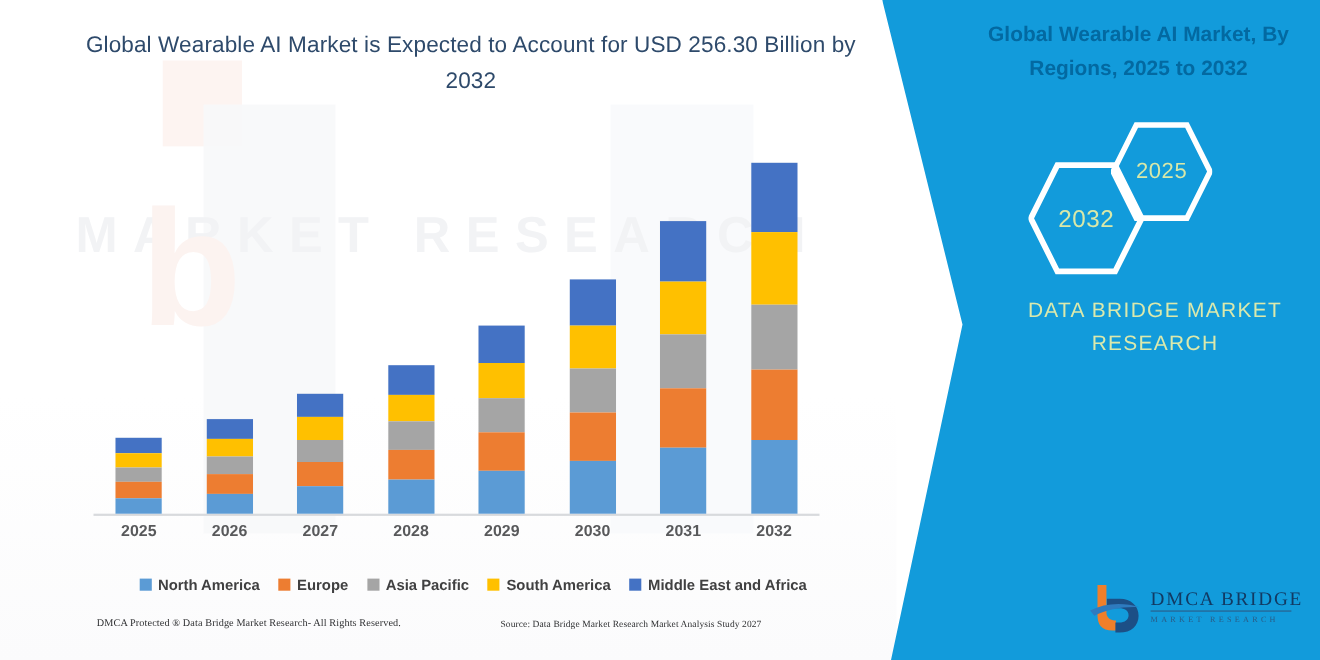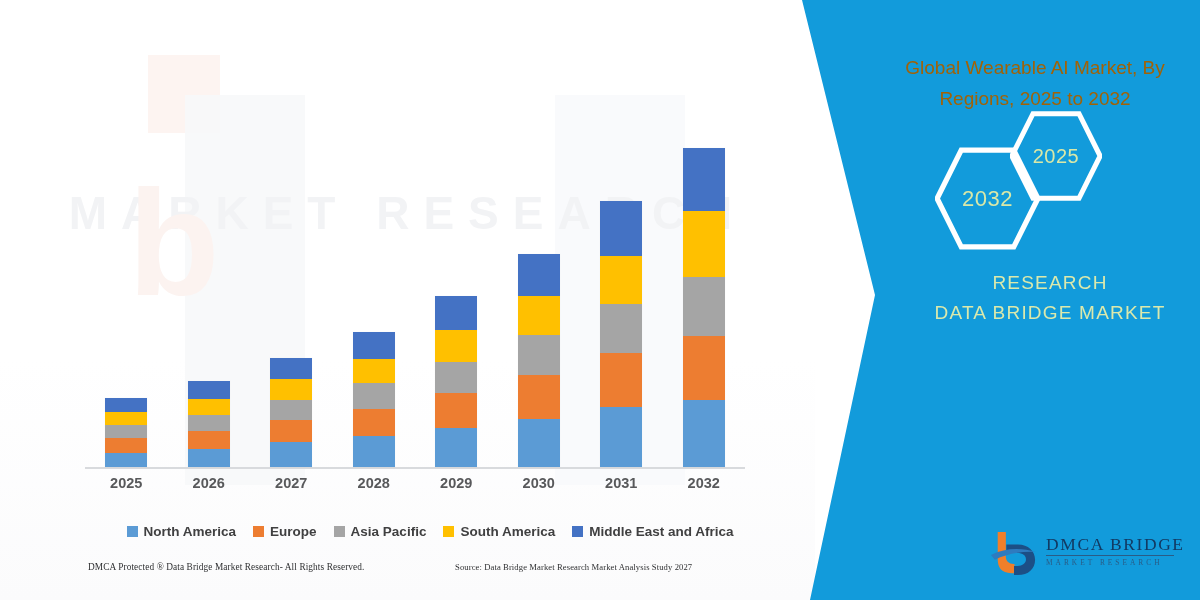--- a/index.html
+++ b/index.html
@@ -100,22 +100,22 @@
   }
 
   
   .right-panel{
     position:absolute; left:780px; top:0; width:420px; height:600px;
     background:#129bdb;
     clip-path:polygon(22px 0, 420px 0, 420px 600px, 30px 600px, 95px 295px);
   }
   .rp-title{
     position:absolute; left:880px; top:16px; width:310px;
-    text-align:center; color:#a16207; font-size:19px;
-    line-height:31px; font-weight:400;margin-top:36px;
+    text-align:center; color:#0369a1; font-size:19px;
+    line-height:31px; font-weight:700;
   }
 
   .hexwrap{ position:absolute; left:915px; top:110px; width:220px; height:145px; }
   .hex{
     position:absolute; display:flex; align-items:center; justify-content:center;
     color:#d9e8a8; font-size:22px; letter-spacing:.5px;
   }
   .hex svg{ position:absolute; inset:0; }
   .hex span{ position:relative; z-index:2; }
   .hex-2032{ left:20px; top:36px; width:105px; height:105px; }
@@ -146,20 +146,21 @@
 
     <div class="pink-block"></div>
     <div class="grey-wash"></div>
     <div class="grey-wash2"></div>
 
     <div class="watermark">
       <div class="wm-b">b</div>
       <div class="wm-line2">MARKET RESEARCH</div>
     </div>
 
+    <div class="chart-title">Global Wearable AI Market is Expected to Account for USD 256.30 Billion by 2032</div>
 
     <div class="axis-line"></div>
     <div class="bars" id="bars">
         <div class="bar-col">
           <div class="bar">
             <div class="seg" style="background: rgb(91, 155, 213); height: 14.3062px;"></div>
             <div class="seg" style="background: rgb(237, 125, 49); height: 14.3062px;"></div>
             <div class="seg" style="background: rgb(165, 165, 165); height: 13.2844px;"></div>
             <div class="seg" style="background: rgb(255, 192, 0); height: 13.2844px;"></div>
             <div class="seg" style="background: rgb(68, 114, 196); height: 14.3062px;"></div>
@@ -282,22 +283,22 @@
     </div>
     <div class="hex hex-2025">
       <svg viewBox="0 0 100 100">
         <polygon points="25,4 75,4 98,50 75,96 25,96 2,50" fill="none" stroke="#ffffff" stroke-width="5.5"></polygon>
       </svg>
       <span>2025</span>
     </div>
   </div>
 
   <div class="brand">
+    <div>DATA BRIDGE MARKET</div>
     <div>RESEARCH</div>
-    <div>DATA BRIDGE MARKET</div>
   </div>
 
   <div class="logo">
     <svg class="logo-mark" viewBox="0 0 100 96">
       <path d="M16 4 h17 v52 c0 9 7 15 16 15 h2 v19 h-6 C23 90 16 78 16 60 Z" fill="#f07f2a"></path>
       <path d="M34 30 h24 c22 0 36 14 36 32 0 19 -14 32 -36 32 h-8 v-19 h7 c11 0 18 -6 18 -14 0 -8 -7 -13 -18 -13 H34 Z" fill="#1c4f86"></path>
       <path d="M2 52 c28 -14 62 -16 94 -6 -30 -2 -62 4 -86 16 Z" fill="#2e7bbf"></path>
     </svg>
     <div class="logo-text">
       <div class="logo-main">DMCA BRIDGE</div>

